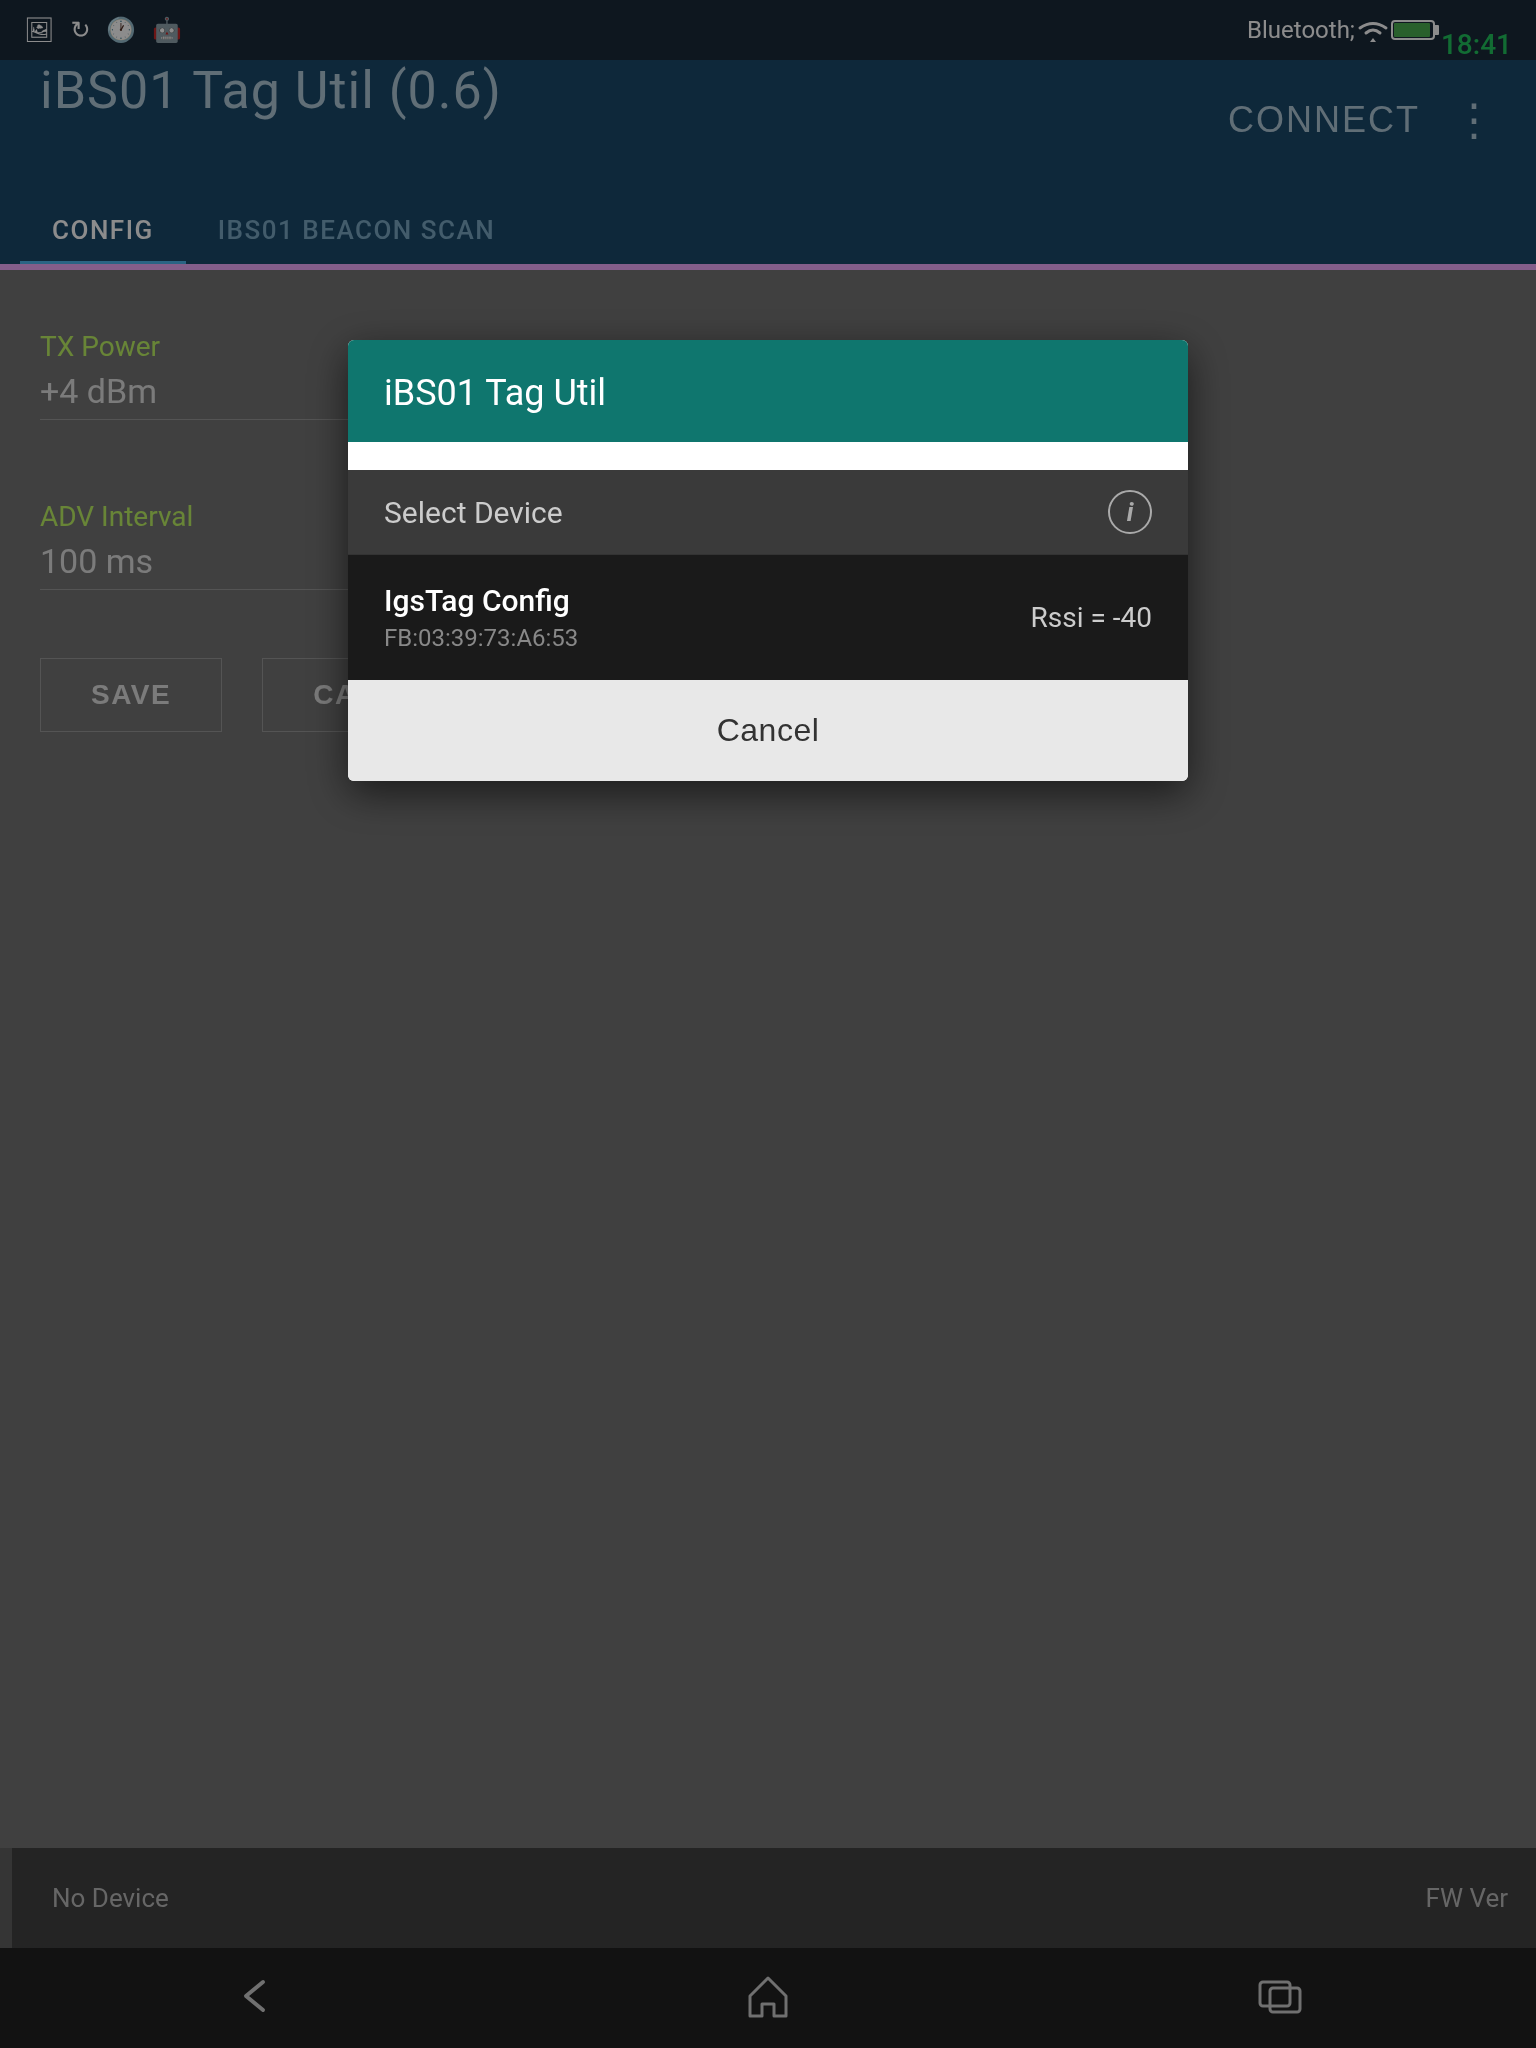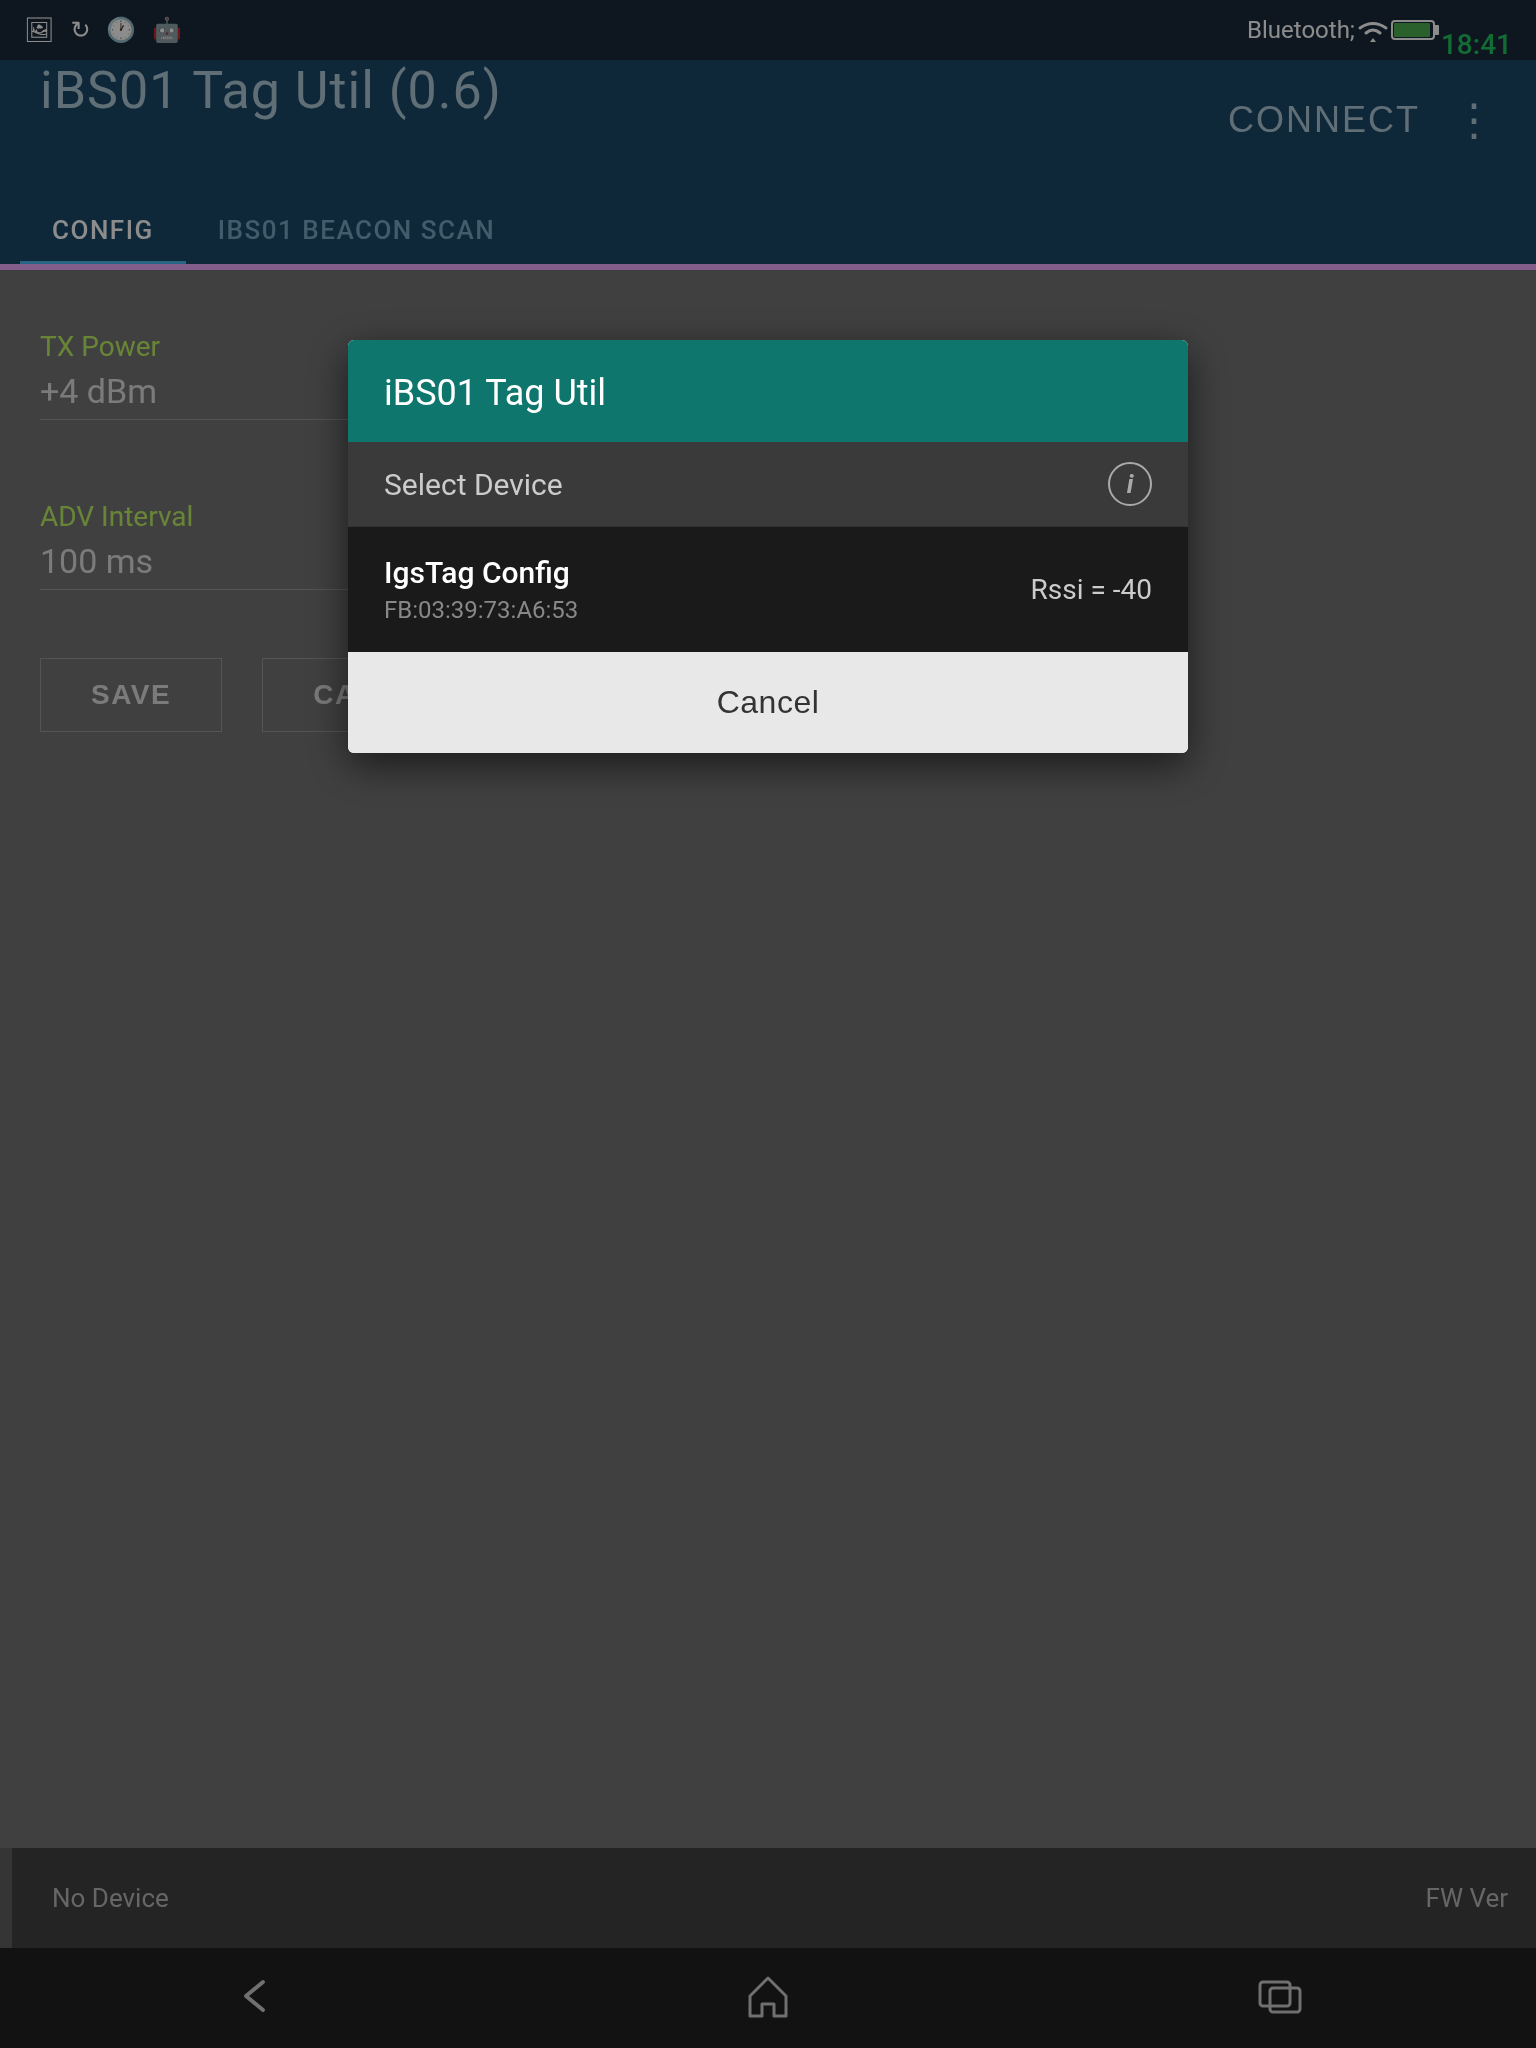--- a/index.html
+++ b/index.html
@@ -223,20 +223,21 @@
     }
     .dialog-body {
       background: #1a1a1a;
     }
     .dialog-select-header {
       display: flex;
       align-items: center;
       justify-content: space-between;
       padding: 20px 36px;
       background: #3a3a3a;
+      margin-top: 28px;
     }
     .dialog-select-label {
       color: #ccc;
       font-size: 30px;
       font-weight: 400;
     }
     .info-icon {
       width: 44px;
       height: 44px;
       border: 2px solid #aaa;

